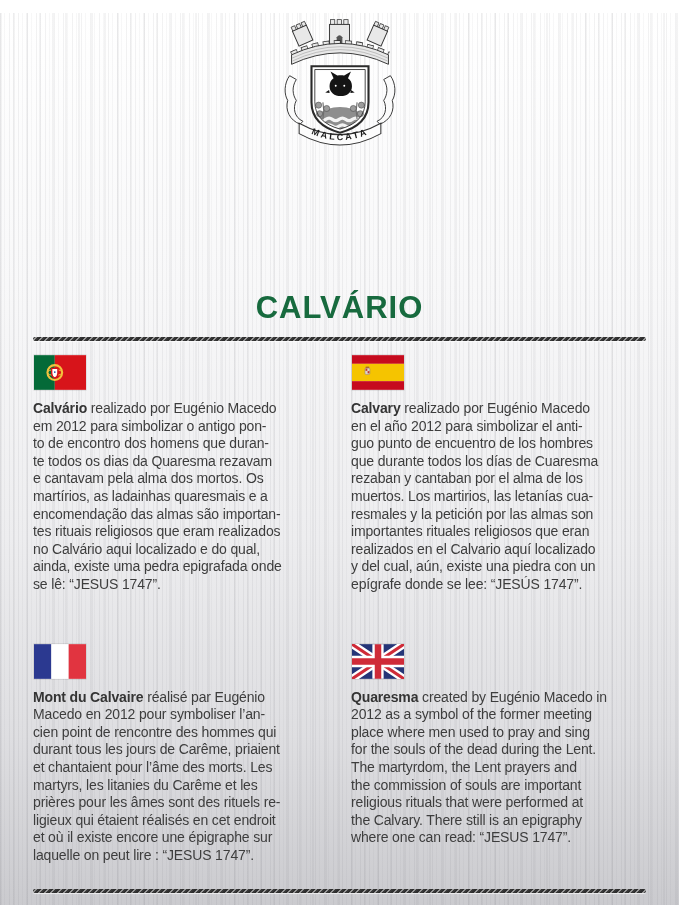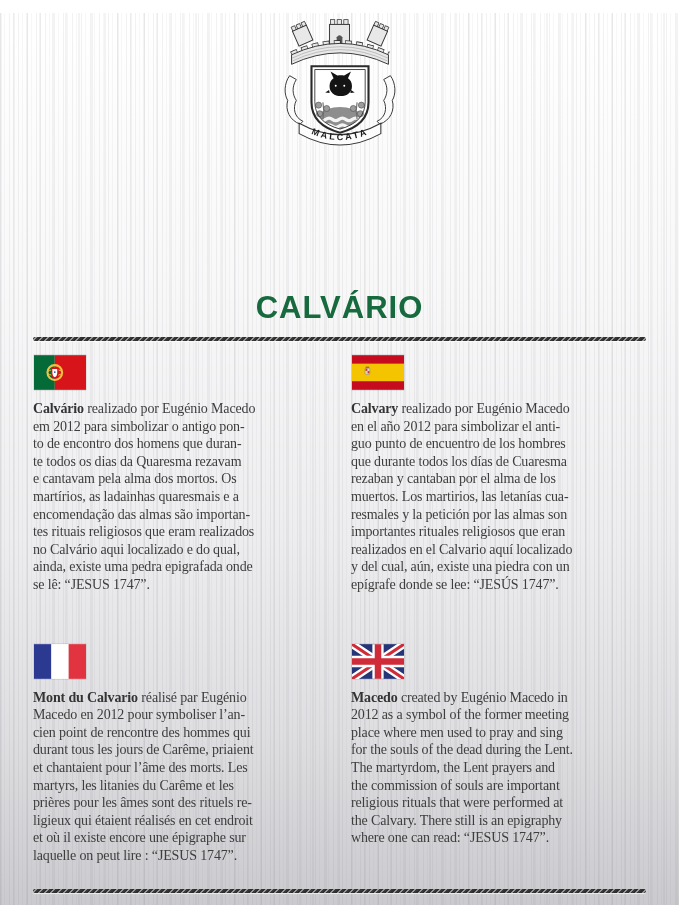--- a/index.html
+++ b/index.html
@@ -22,21 +22,21 @@
     box-shadow:0 1px 1px rgba(255,255,255,0.65);
   }
   .rule.bottom{position:absolute;left:0;right:0;bottom:25px;margin:0 33px;}
   .grid{
     display:grid;grid-template-columns:1fr 1fr;column-gap:16px;row-gap:50px;
     margin:14px 33px 0;
   }
   .flag{display:block;width:52px;height:35px;margin:0 0 10px 1px;box-shadow:0 0 0 0.5px rgba(0,0,0,0.15);}
   .block p{
     margin:0;width:302px;font-size:14px;line-height:17.6px;letter-spacing:-0.15px;
-    color:#3d3d3d;white-space:pre-line;font-weight:400;font-family:Liberation Serif, serif;
+    color:#3d3d3d;white-space:pre-line;font-weight:400;
   }
   .block p b{font-weight:700;color:#343434;}
 </style>
 </head>
 <body>
 
 <div class="sign">
 
   <svg class="emblem" viewBox="0 0 130 160">
 
@@ -163,41 +163,41 @@
 y del cual, aún, existe una piedra con un
 epígrafe donde se lee: “JESÚS 1747”.</span></p>
     </div>
 
     <div class="block">
       <svg class="flag" viewBox="0 0 60 40">
         <rect width="20" height="40" fill="#2b3990"></rect>
           <rect x="20" width="20" height="40" fill="#ffffff"></rect>
           <rect x="40" width="20" height="40" fill="#e13440"></rect>
       </svg>
-      <p><b>Mont du Calvario</b><span> réalisé par Eugénio
+      <p><b>Mont du Calvaire</b><span> réalisé par Eugénio
 Macedo en 2012 pour symboliser l’an-
 cien point de rencontre des hommes qui
 durant tous les jours de Carême, priaient
 et chantaient pour l’âme des morts. Les
 martyrs, les litanies du Carême et les
 prières pour les âmes sont des rituels re-
 ligieux qui étaient réalisés en cet endroit
 et où il existe encore une épigraphe sur
 laquelle on peut lire : “JESUS 1747”.</span></p>
     </div>
 
     <div class="block">
       <svg class="flag" viewBox="0 0 60 40">
         <rect width="60" height="40" fill="#253577"></rect>
         <path d="M0,0 L60,40 M60,0 L0,40" stroke="#ffffff" stroke-width="9"></path>
         <path d="M0,0 L60,40 M60,0 L0,40" stroke="#cf2b38" stroke-width="3.6"></path>
         <path d="M30,0 V40 M0,20 H60" stroke="#ffffff" stroke-width="13"></path>
         <path d="M30,0 V40 M0,20 H60" stroke="#cf2b38" stroke-width="7.5"></path>
       </svg>
-      <p><b>Macedo</b><span> created by Eugénio Macedo in
+      <p><b>Quaresma</b><span> created by Eugénio Macedo in
 2012 as a symbol of the former meeting
 place where men used to pray and sing
 for the souls of the dead during the Lent.
 The martyrdom, the Lent prayers and
 the commission of souls are important
 religious rituals that were performed at
 the Calvary. There still is an epigraphy
 where one can read: “JESUS 1747”.</span></p>
     </div>
 

